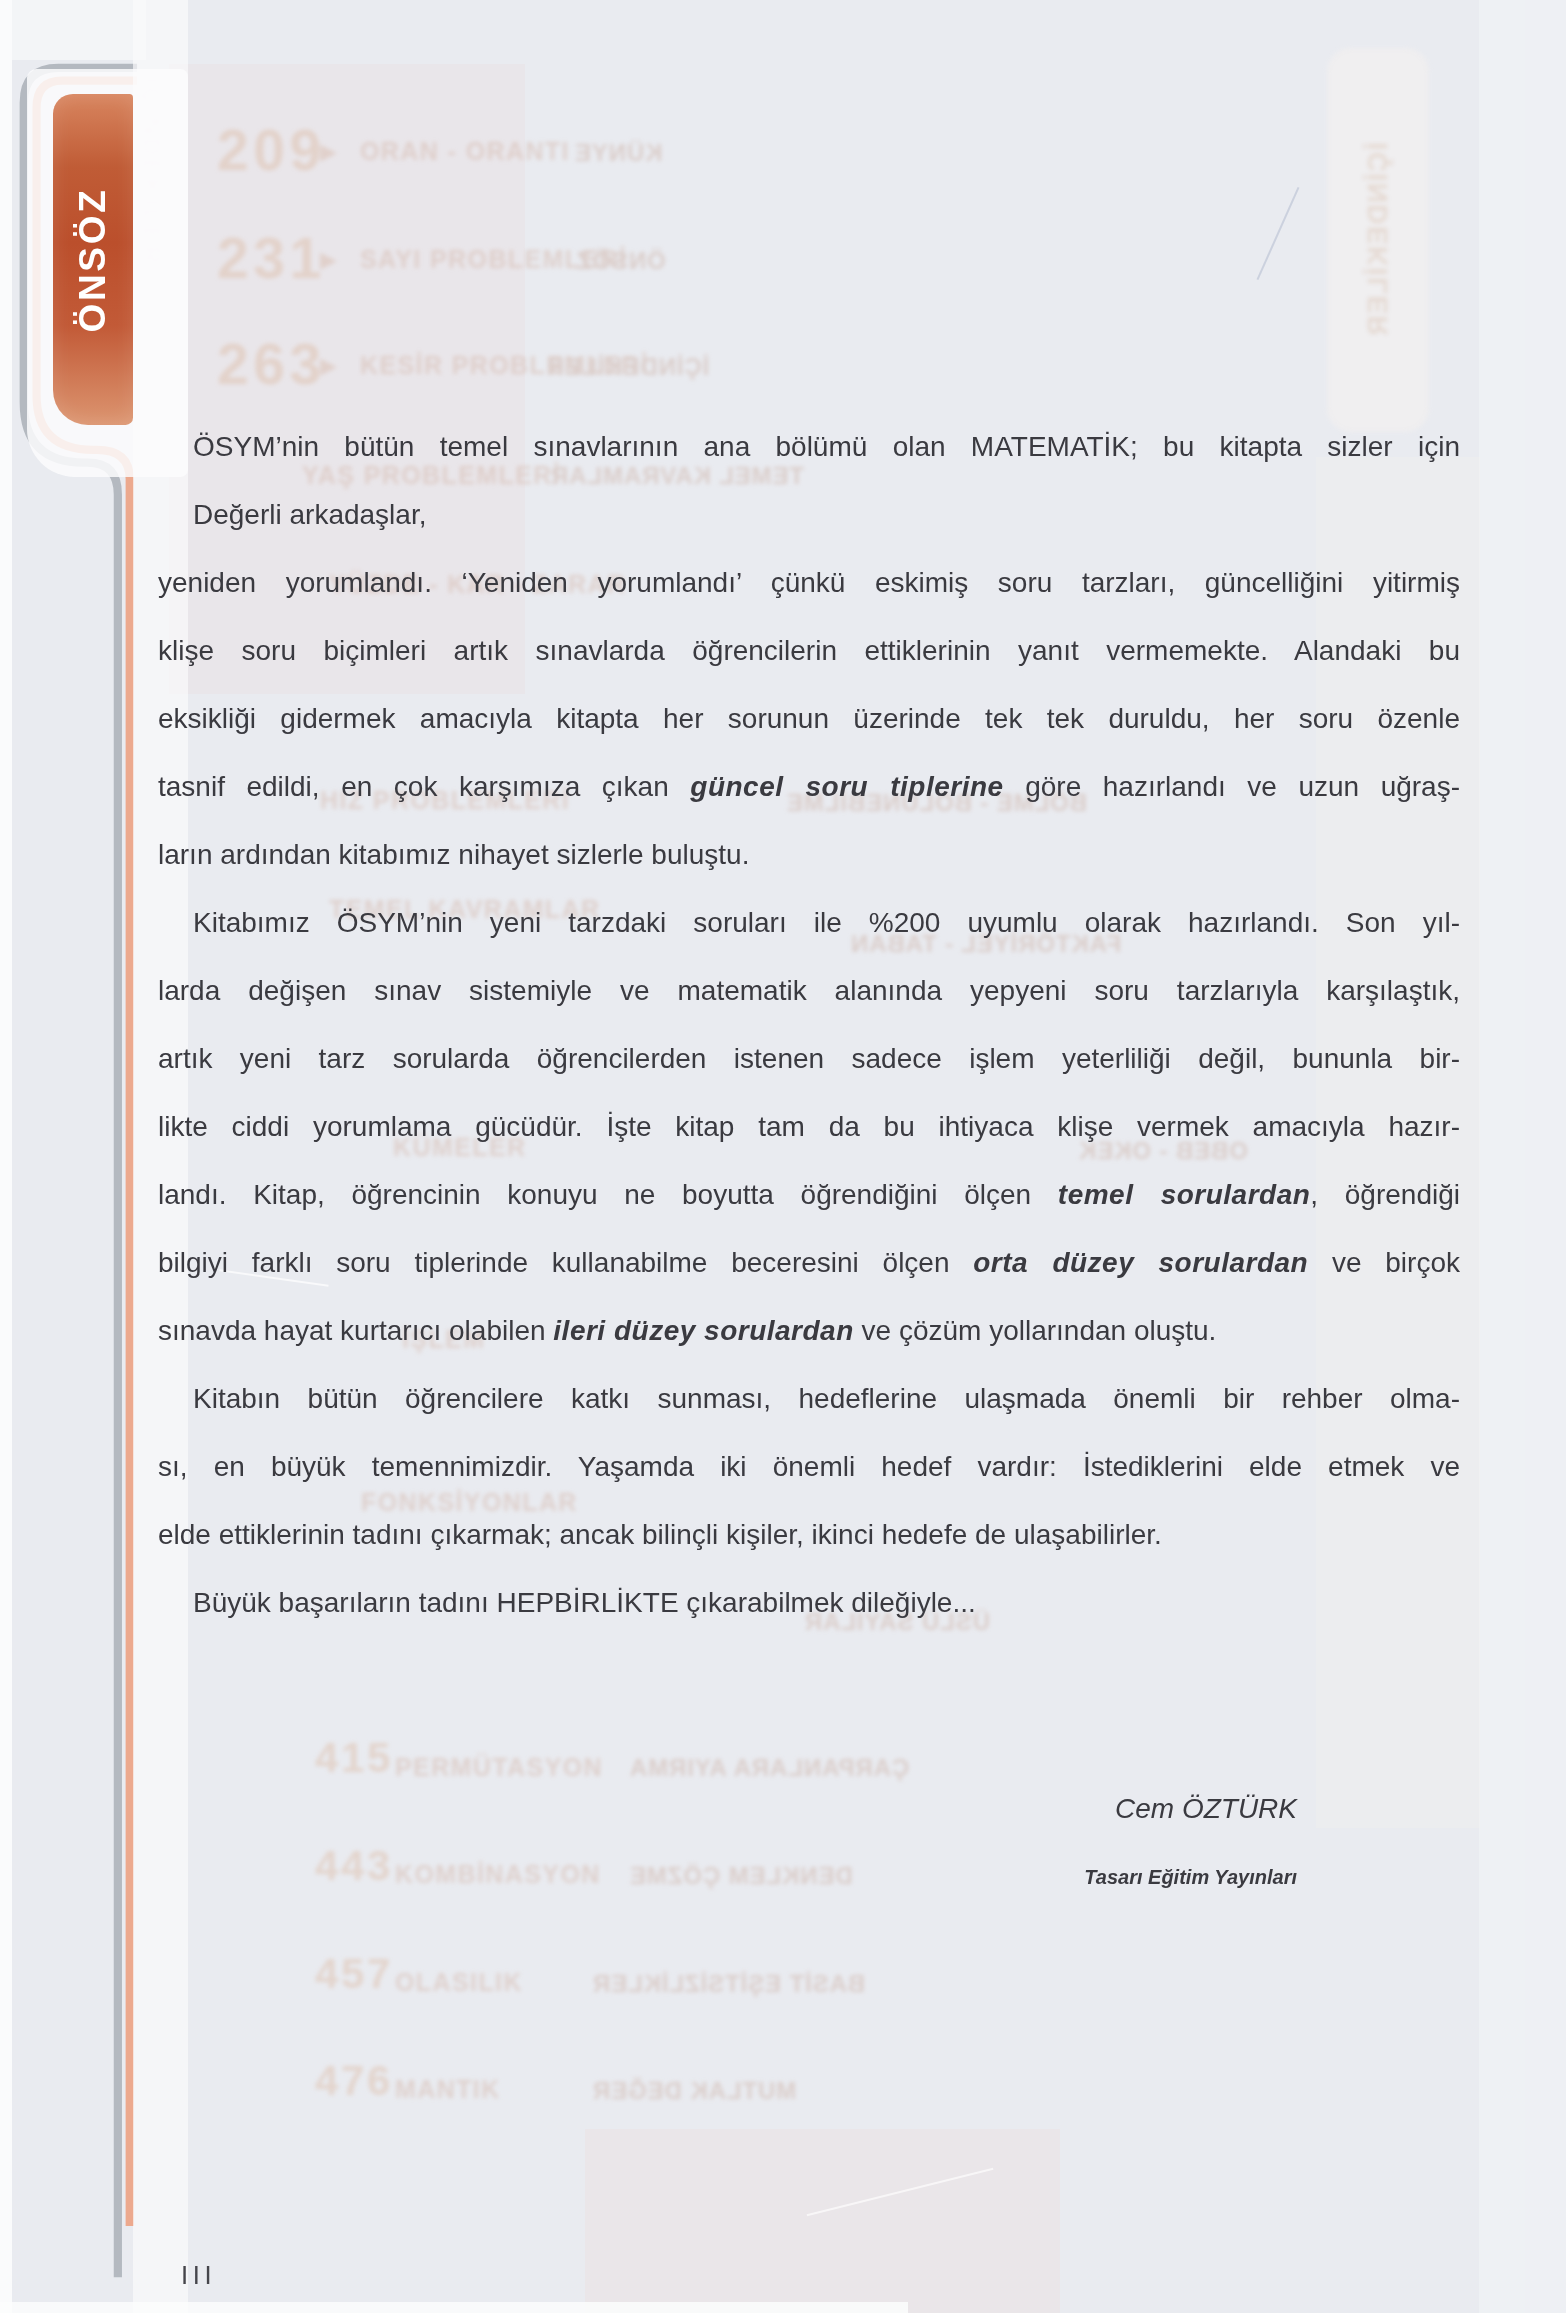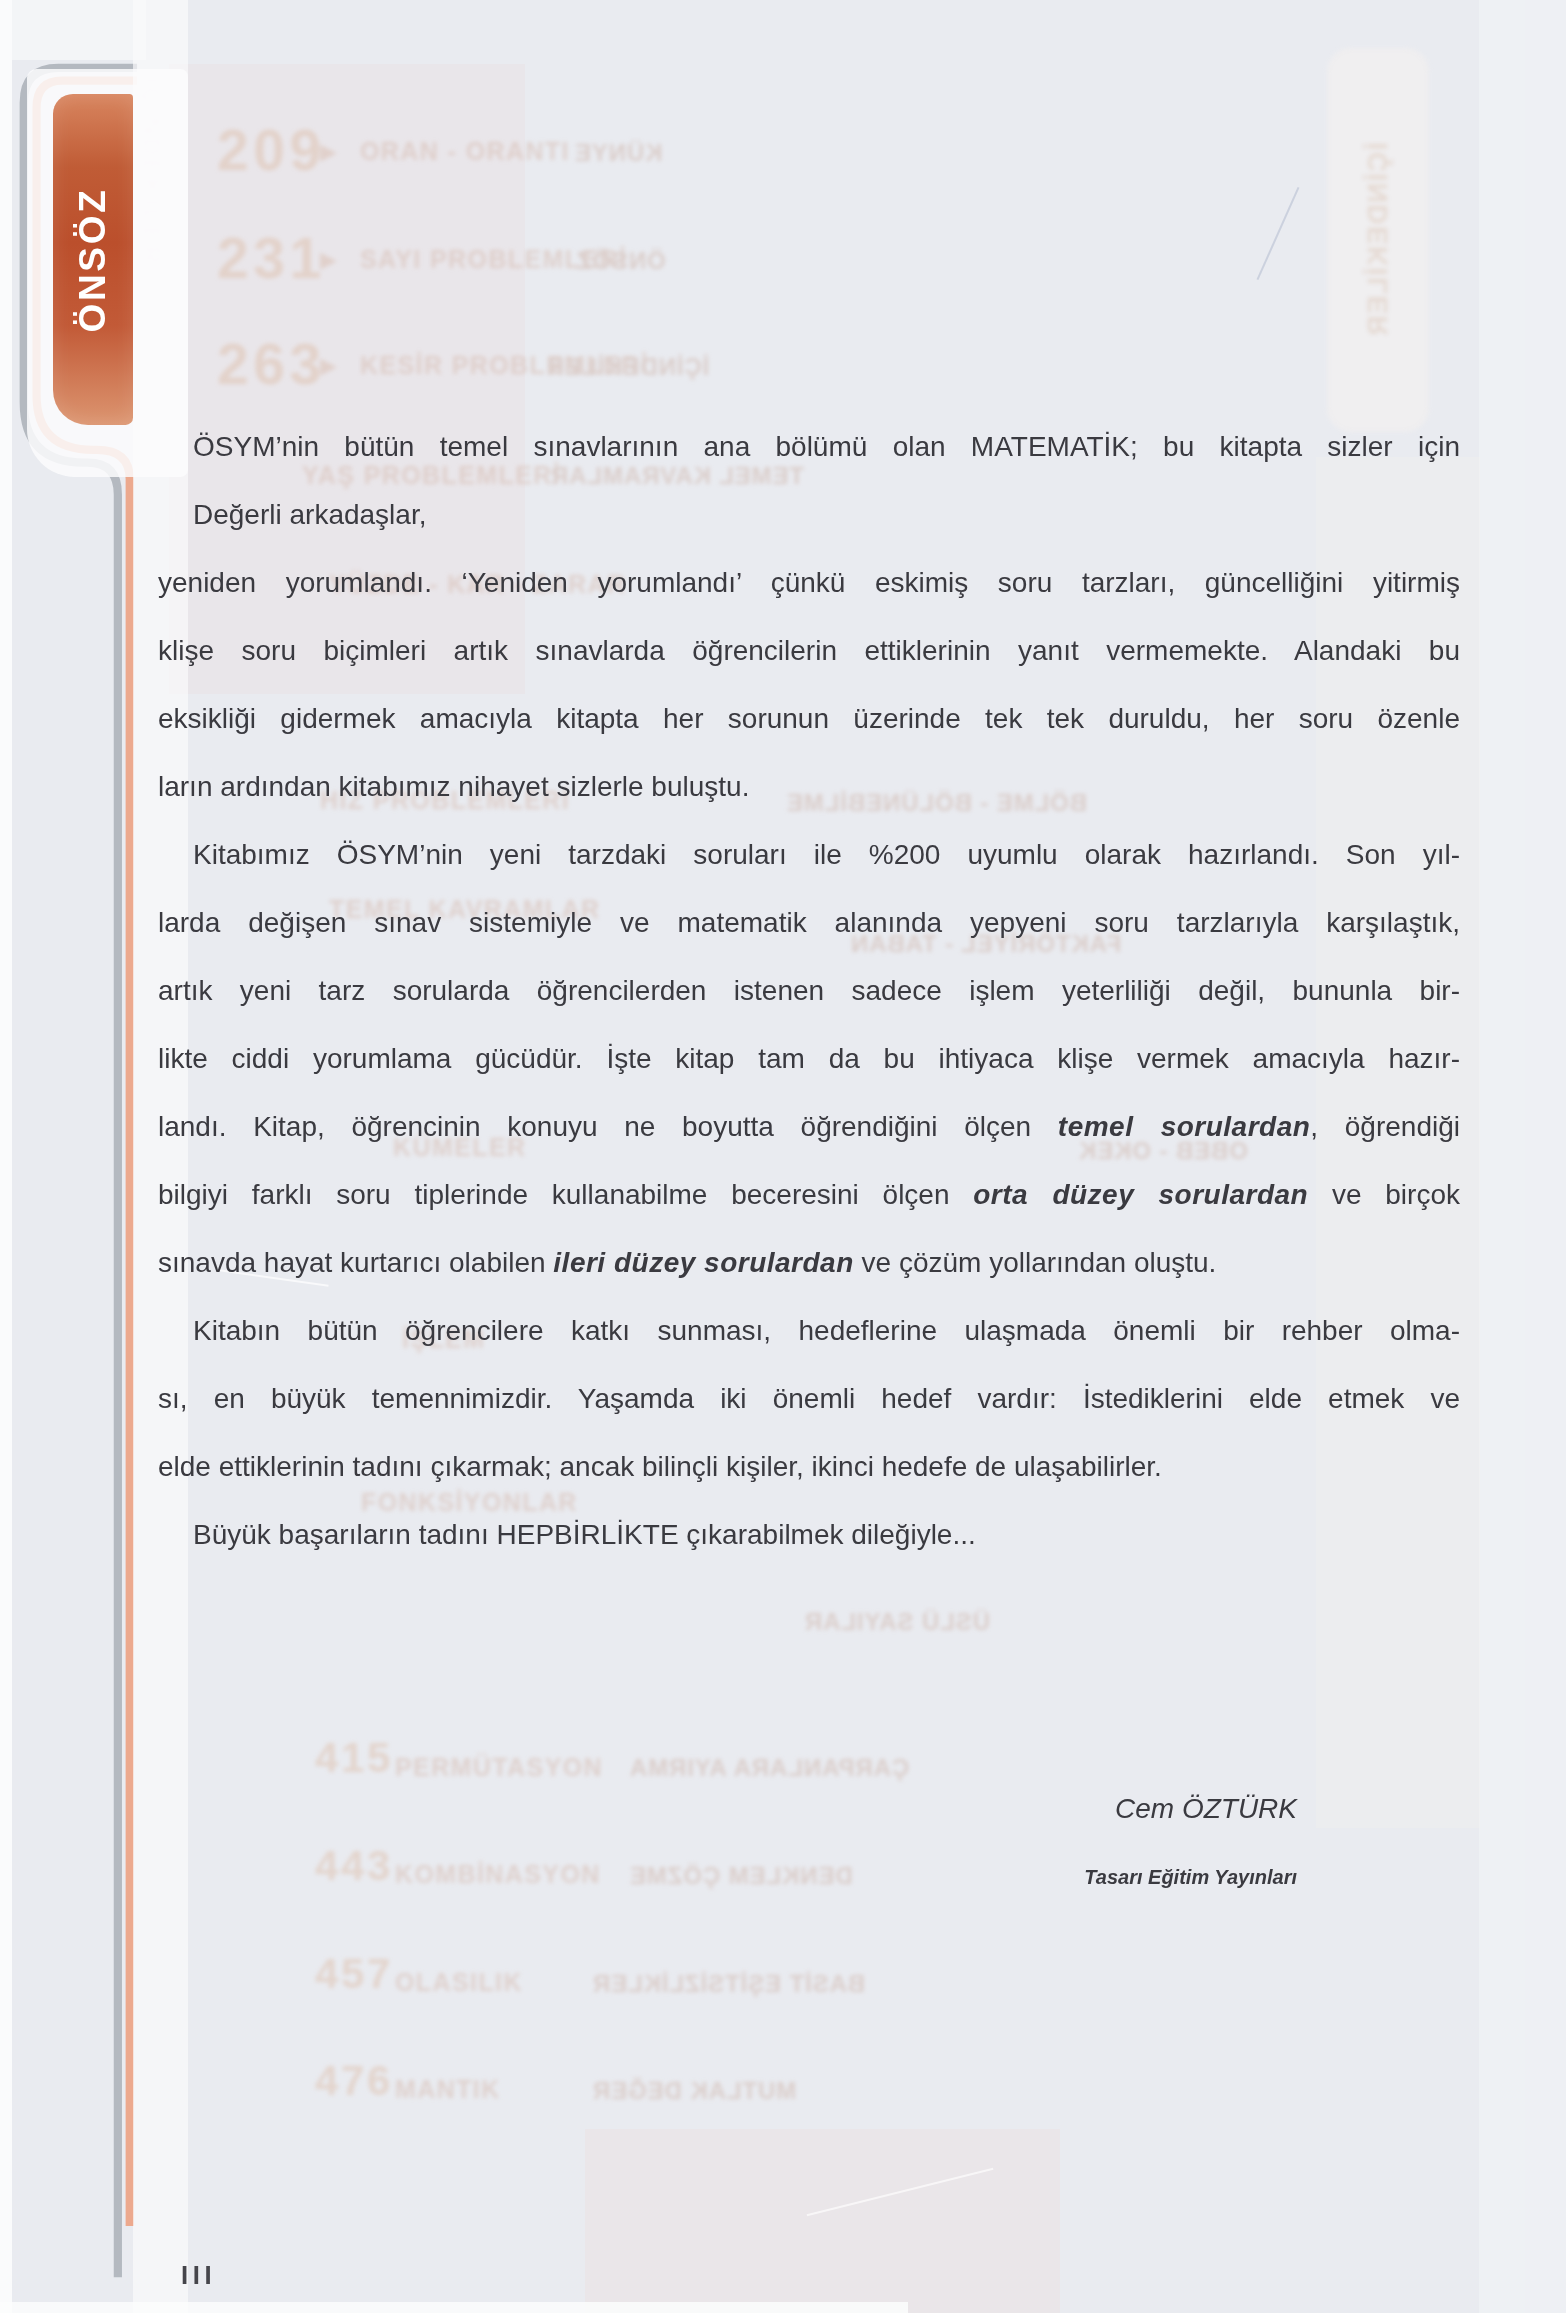--- a/index.html
+++ b/index.html
@@ -62,21 +62,21 @@
   .bt-line.noj{text-align:left;text-align-last:left;}
   .bt-line.ind{padding-left:35px;}
   .bt-line b i{letter-spacing:0.5px;}
 
   
   .signature{position:absolute;right:269px;top:1774px;text-align:right;color:#3a3a40;font-style:italic;}
   .sig-name{font-size:28px;line-height:69px;}
   .sig-pub{font-size:20px;line-height:69px;font-weight:bold;}
 
   
-  .pageno{position:absolute;left:181px;top:2261px;font-size:25.6px;font-weight:bold;
+  .pageno{position:absolute;left:181px;top:2261px;font-size:25.6px;font-weight:normal;
     letter-spacing:4.6px;color:#45454b;}
 </style>
 </head>
 <body>
 
 <div class="page">
 
   <div class="right-col"></div>
   <div class="tint-a"></div>
   <div class="tint-b"></div>
@@ -142,20 +142,21 @@
   <div class="scratch s1"></div>
   <div class="scratch s2"></div>
   <div class="scratch s3"></div>
 
   <div class="body-text" id="body-text">
       <div class="bt-line ind">ÖSYM’nin bütün temel sınavlarının ana bölümü olan MATEMATİK; bu kitapta sizler için</div>
       <div class="bt-line noj ind">Değerli arkadaşlar,</div>
       <div class="bt-line">yeniden yorumlandı. ‘Yeniden yorumlandı’ çünkü eskimiş soru tarzları, güncelliğini yitirmiş</div>
       <div class="bt-line">klişe soru biçimleri artık sınavlarda öğrencilerin ettiklerinin yanıt vermemekte. Alandaki bu</div>
       <div class="bt-line">eksikliği gidermek amacıyla kitapta her sorunun üzerinde tek tek duruldu, her soru özenle</div>
+      <div class="bt-line">tasnif edildi, en çok karşımıza çıkan <b><i>güncel soru tiplerine</i></b> göre hazırlandı ve uzun uğraş-</div>
       <div class="bt-line noj">ların ardından kitabımız nihayet sizlerle buluştu.</div>
       <div class="bt-line ind">Kitabımız ÖSYM’nin yeni tarzdaki soruları ile %200 uyumlu olarak hazırlandı. Son yıl-</div>
       <div class="bt-line">larda değişen sınav sistemiyle ve matematik alanında yepyeni soru tarzlarıyla karşılaştık,</div>
       <div class="bt-line">artık yeni tarz sorularda öğrencilerden istenen sadece işlem yeterliliği değil, bununla bir-</div>
       <div class="bt-line">likte ciddi yorumlama gücüdür. İşte kitap tam da bu ihtiyaca klişe vermek amacıyla hazır-</div>
       <div class="bt-line">landı. Kitap, öğrencinin konuyu ne boyutta öğrendiğini ölçen <b><i>temel sorulardan</i></b>,  öğrendiği</div>
       <div class="bt-line">bilgiyi farklı soru tiplerinde kullanabilme beceresini ölçen <b><i>orta düzey sorulardan</i></b> ve birçok</div>
       <div class="bt-line noj">sınavda hayat kurtarıcı olabilen <b><i>ileri düzey sorulardan</i></b> ve çözüm yollarından oluştu.</div>
       <div class="bt-line ind">Kitabın bütün öğrencilere katkı sunması, hedeflerine ulaşmada önemli bir rehber olma-</div>
       <div class="bt-line">sı, en büyük temennimizdir. Yaşamda iki önemli hedef vardır: İstediklerini elde etmek ve</div>

